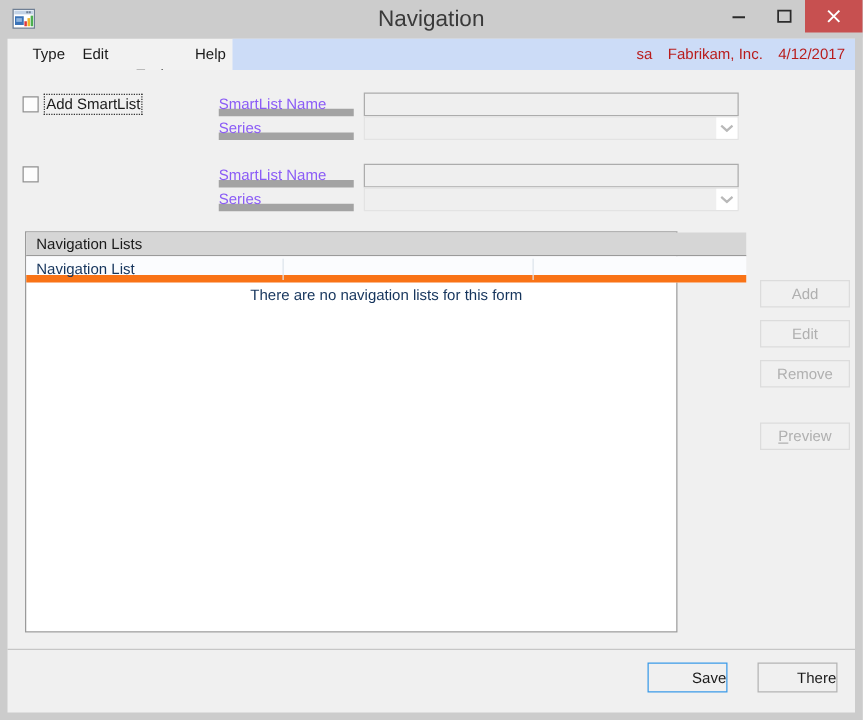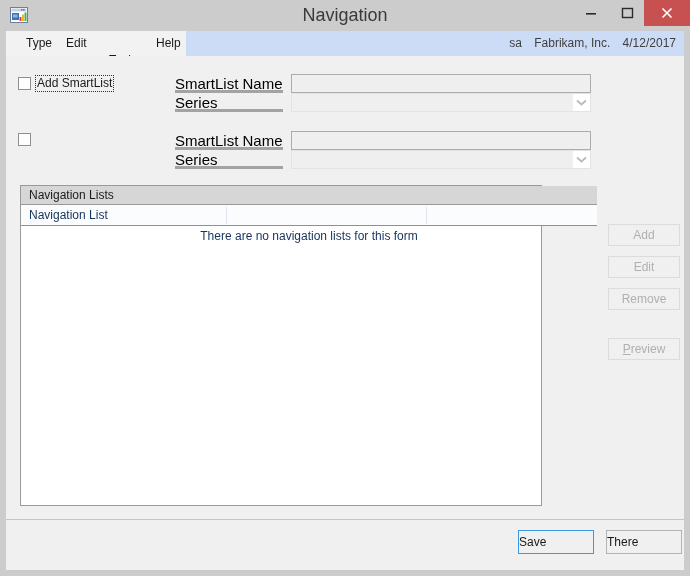--- a/index.html
+++ b/index.html
@@ -91,21 +91,21 @@
     left: 186px; top: 31px;
     width: 498px; height: 25px;
     background: #ccdcf7;
   }
   #status-text {
     position: absolute;
     right: 8px; top: 0;
     height: 25px;
     line-height: 25px;
     font-size: 12px;
-    color: #404040;
+    color: #b91c1c;
     white-space: nowrap;
   }
   #status-text span { margin-left: 9px; }
 
   
   #client {
     position: absolute;
     left: 6px; top: 56px;
     width: 678px; height: 514px;
     background: #f0f0f0;
@@ -128,23 +128,23 @@
   .chk-label.focused {
     outline: 1px dotted #333;
     padding: 0 1px;
   }
 
   
   .prompt {
     position: absolute;
     height: 18px;
     line-height: 17px;
-    font-size: 15px;
-    color: #000000;
-    border-bottom: 3px solid #a3a3a3;
+    font-size: 12px;
+    color: #8b5cf6;
+    border-bottom: 6px solid #a3a3a3;
     box-sizing: border-box;
     white-space: nowrap;
   }
 
   
   .tfield {
     position: absolute;
     box-sizing: border-box;
     border: 1px solid #acacac;
     background: #efefef;
@@ -187,21 +187,21 @@
     box-sizing: border-box;
     font-size: 12px;
     color: #1a1a1a;
     padding-left: 8px;
   }
   #grid-header {
     position: absolute;
     left: 0; top: 19px;
     width: 576px; height: 21px;
     background: #fbfcfe;
-    border-bottom: 1px solid #f97316;
+    border-bottom: 6px solid #f97316;
     box-sizing: border-box;
   }
   .gh-cell {
     position: absolute;
     top: 0; height: 20px;
     line-height: 20px;
     font-size: 12px;
     color: #15345c;
     padding-left: 8px;
     box-sizing: border-box;
@@ -247,26 +247,26 @@
   
   #bottom-sep {
     position: absolute;
     left: 0; top: 463px;
     width: 678px; height: 1px;
     background: #c6c6c6;
   }
   .footbtn {
     position: absolute;
     top: 474px;
-    width: 76px; height: 24px;
+    width: 64px; height: 24px;
     box-sizing: border-box;
     background: #f0f0f0;
     font-size: 12px;
     line-height: 22px;
-    text-align: left;
+    text-align: right;
     color: #1a1a1a;
     font-family: "Liberation Sans", sans-serif;
     cursor: default;
   }
   #btn-save {
     left: 512px;
     border: 1px solid #3a9ae8;
   }
   #btn-cancel {
     left: 600px;

